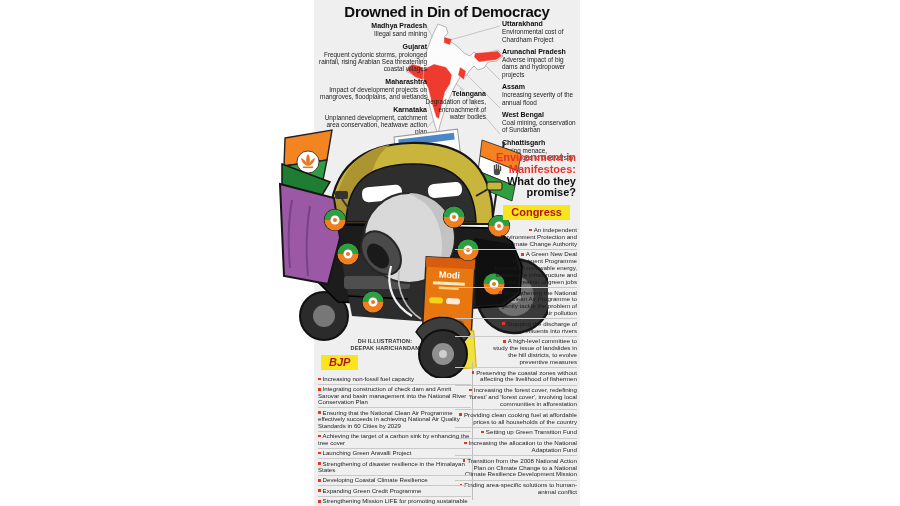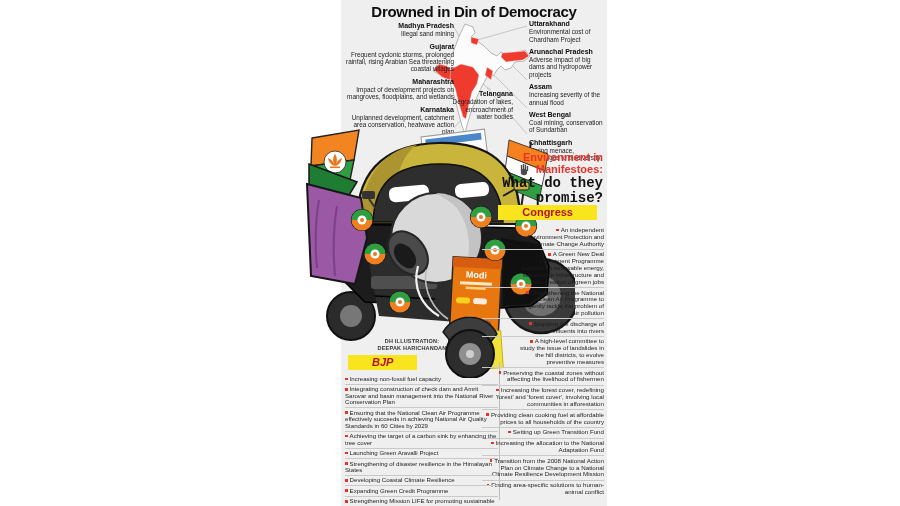--- a/index.html
+++ b/index.html
@@ -1,35 +1,35 @@
 <!DOCTYPE html>
 <html><head>
 <meta charset="utf-8">
 <style>
   html,body{margin:0;padding:0;background:#ffffff;}
   .page{position:relative;width:900px;height:506px;background:#ffffff;overflow:hidden;
         font-family:"Liberation Sans",sans-serif;}
-  .panel{position:absolute;left:341px;top:0;width:266px;height:506px;background:#efefef;overflow:visible;}
+  .panel{position:absolute;left:314px;top:0;width:266px;height:506px;background:#efefef;overflow:visible;}
   .title{position:absolute;top:3px;left:0;width:100%;text-align:center;font-size:15px;
          font-weight:bold;color:#0d0d0d;letter-spacing:-0.3px;z-index:2;}
   .map-band{position:absolute;left:0;top:18px;width:266px;height:134px;z-index:1;}
   .col-left{position:absolute;left:2px;top:22px;width:111px;text-align:right;z-index:2;}
   .col-right{position:absolute;left:188px;top:20px;width:77px;text-align:left;z-index:2;}
   .telangana{position:absolute;left:108px;top:90px;width:64px;text-align:right;z-index:2;}
   .state{margin-bottom:5px;}
   .sname{font-size:7px;font-weight:bold;color:#0d0d0d;line-height:1.18;}
   .sissue{font-size:6.4px;color:#222;line-height:1.14;}
   .rickshaw{position:absolute;left:-36px;top:126px;width:270px;height:252px;z-index:3;}
   .credit{position:absolute;left:26px;top:338px;width:90px;text-align:center;font-size:5.5px;
           font-weight:bold;color:#333;line-height:1.35;z-index:5;letter-spacing:0.2px;}
   .mh{position:absolute;right:4px;top:152px;width:104px;text-align:right;z-index:4;}
   .mh-red{font-size:11px;font-weight:bold;color:#e8332a;line-height:1.07;}
-  .mh-black{font-size:14px;font-weight:bold;color:#111;line-height:1.07;font-family:Liberation Mono, monospace;}
+  .mh-black{font-size:11px;font-weight:bold;color:#111;line-height:1.07;}
   .chip{position:absolute;background:#f9e51e;color:#b5121b;font-weight:bold;font-size:11px;
-        padding:1px 24px 2px;z-index:4;}
+        padding:1px 8px 2px;z-index:4;}
   .chip-congress{right:10px;top:205px;}
   .chip-bjp{left:7px;top:355px;font-style:italic;}
   .list{position:absolute;color:#1d1d1d;z-index:4;}
   .list-congress{right:3px;top:227px;width:122px;text-align:right;font-size:6.2px;line-height:1.1;}
   .list-bjp{left:4px;top:376px;width:153px;text-align:left;font-size:6.1px;line-height:1.06;}
   .li{padding:1.5px 0;border-top:1px solid #c9c9c9;}
   .li:first-child{border-top:none;padding-top:0;}
   .list-congress .li:nth-child(-n+5){padding-left:38px;}
   .blt{display:inline-block;width:2.6px;height:2.6px;background:#e8332a;margin:0 2px 1px 0;
        vertical-align:middle;}

